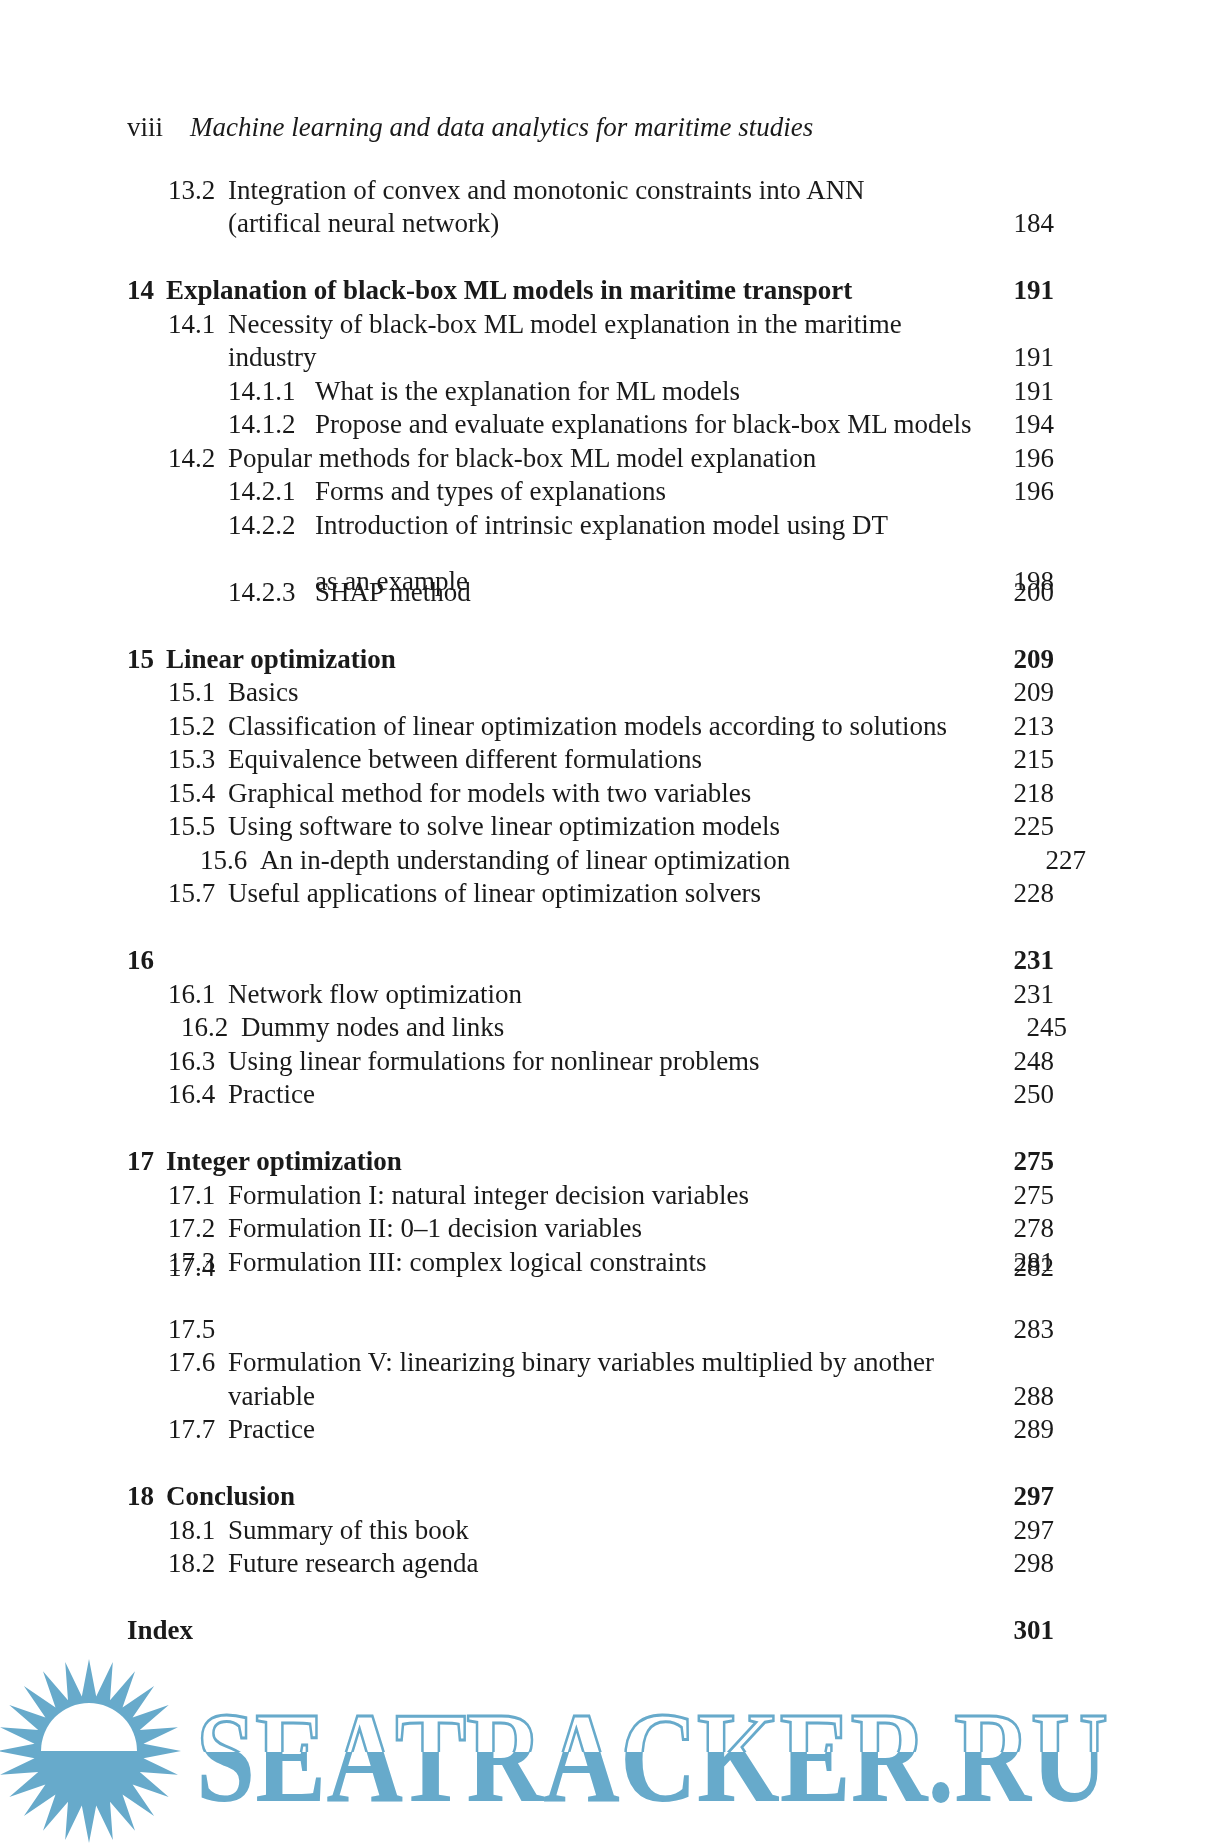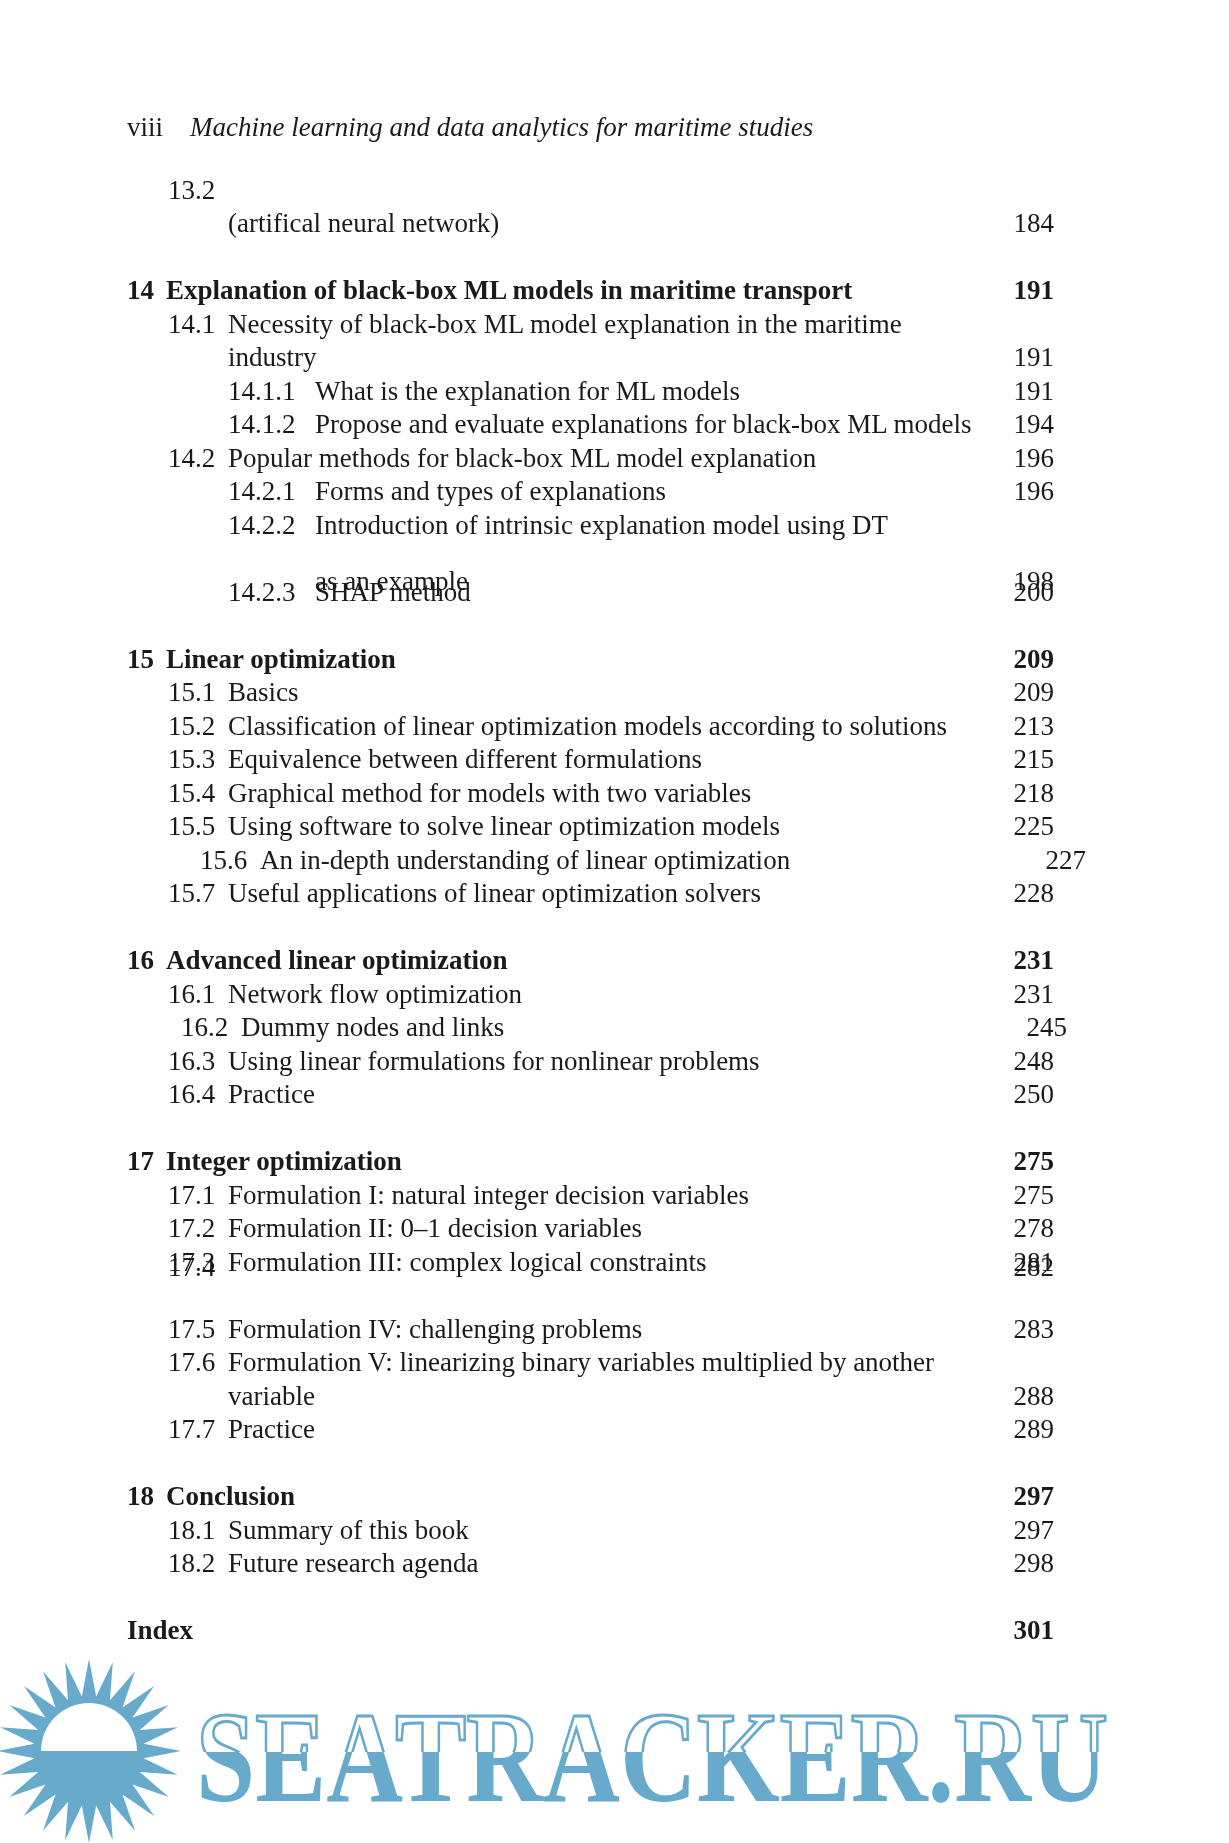--- a/index.html
+++ b/index.html
@@ -28,20 +28,21 @@
 </head>
 <body>
 
 <div class="header">
   <span class="folio">viii</span><span class="running-title">Machine learning and data analytics for maritime studies</span>
 </div>
 
 <div class="toc" id="toc">
     <div class="row section" style="top: 172.5px;">
       <span class="num">13.2</span>
+      <span class="title">Integration of convex and monotonic constraints into ANN</span>
     </div>
     <div class="row cont-section" style="top: 206px;">
       <span class="title">(artifical neural network)</span>
       <span class="page">184</span>
     </div>
     <div class="row chapter" style="top: 273px;">
       <span class="num">14</span>
       <span class="title">Explanation of black-box ML models in maritime transport</span>
       <span class="page">191</span>
     </div>
@@ -121,21 +122,20 @@
       <span class="title">An in-depth understanding of linear optimization</span>
       <span class="page">227</span>
     </div>
     <div class="row section" style="top: 876px;">
       <span class="num">15.7</span>
       <span class="title">Useful applications of linear optimization solvers</span>
       <span class="page">228</span>
     </div>
     <div class="row chapter" style="top: 943px;">
       <span class="num">16</span>
-      <span class="title">Advanced linear optimization</span>
       <span class="page">231</span>
     </div>
     <div class="row section" style="top: 976.5px;">
       <span class="num">16.1</span>
       <span class="title">Network flow optimization</span>
       <span class="page">231</span>
     </div>
     <div class="row section" style="top: 1010px; margin-left: 13px;">
       <span class="num">16.2</span>
       <span class="title">Dummy nodes and links</span>
@@ -170,21 +170,20 @@
       <span class="num">17.3</span>
       <span class="title">Formulation III: complex logical constraints</span>
       <span class="page">281</span>
     </div>
     <div class="row section" style="top: 1250px;">
       <span class="num">17.4</span>
       <span class="page">282</span>
     </div>
     <div class="row section" style="top: 1311.5px;">
       <span class="num">17.5</span>
-      <span class="title">Formulation IV: challenging problems</span>
       <span class="page">283</span>
     </div>
     <div class="row section" style="top: 1345px;">
       <span class="num">17.6</span>
       <span class="title">Formulation V: linearizing binary variables multiplied by another</span>
     </div>
     <div class="row cont-section" style="top: 1378.5px;">
       <span class="title">variable</span>
       <span class="page">288</span>
     </div>

